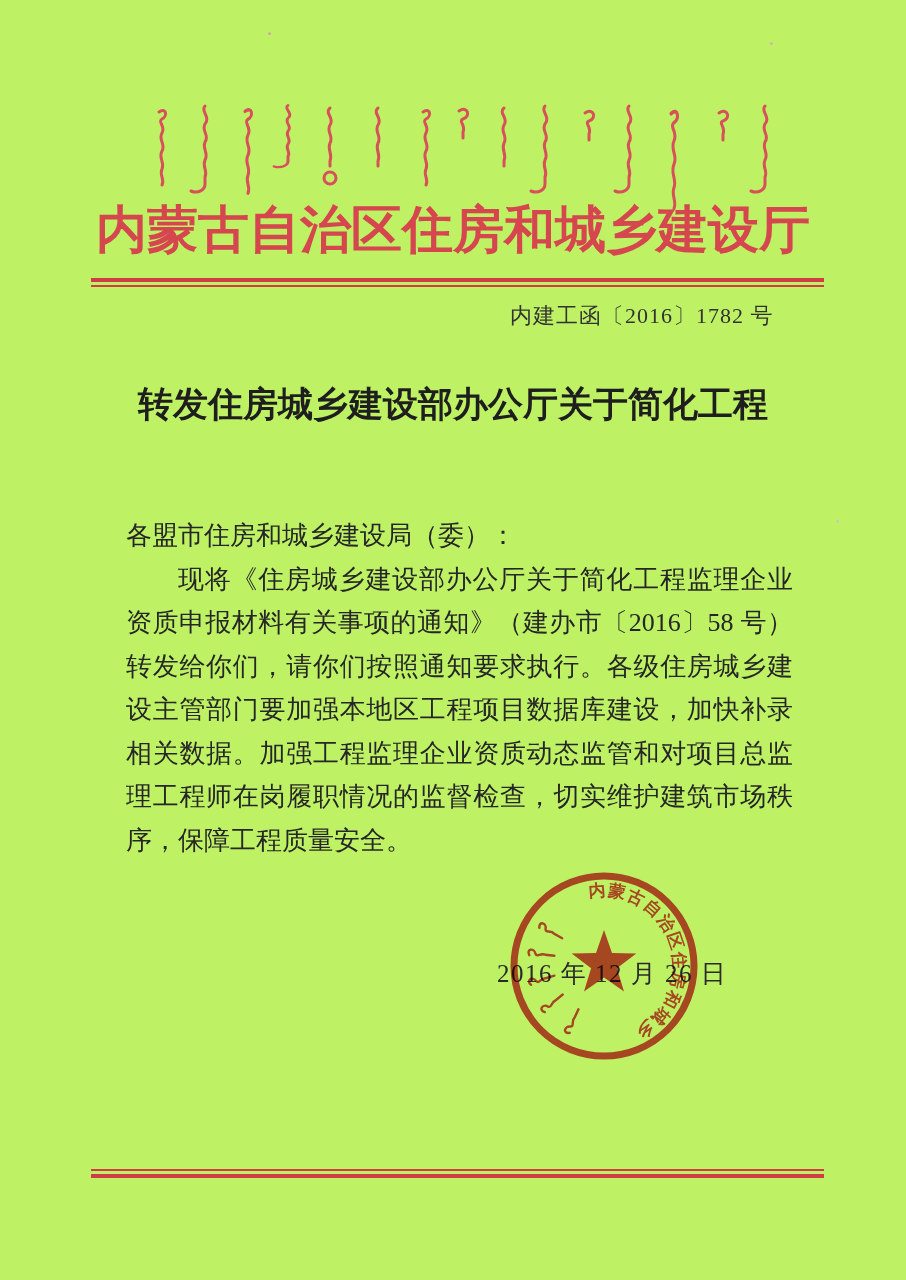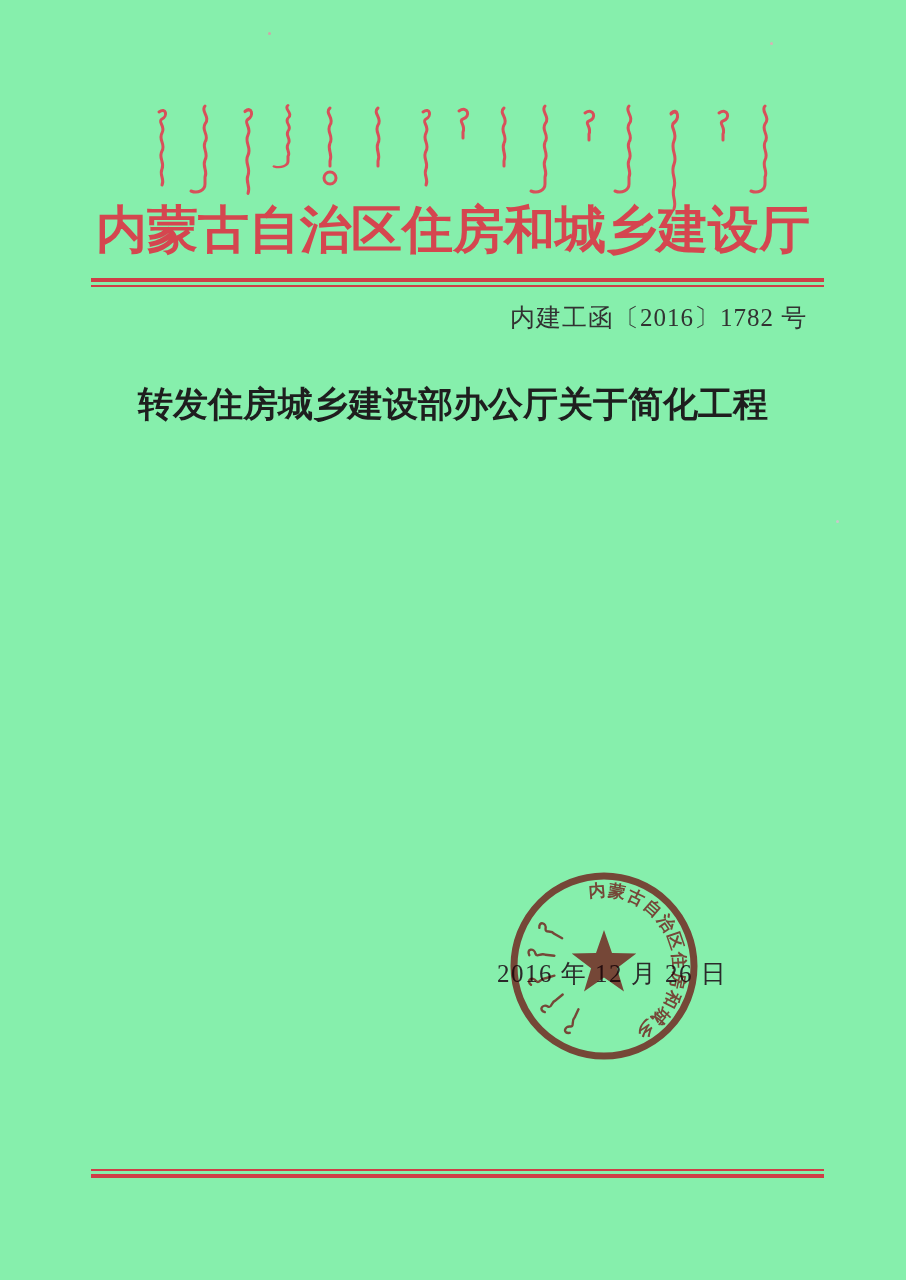--- a/index.html
+++ b/index.html
@@ -1,20 +1,20 @@
 <!DOCTYPE html>
 <html><head>
 <meta charset="utf-8">
 <style>
   html,body{margin:0;padding:0;background:#9a9a9a;}
   .page{
     position:relative;
     width:906px;height:1280px;
     margin:0 auto;
-    background:#86efac;
+    background:#bef264;
     overflow:hidden;
     font-family:"Liberation Serif","DejaVu Serif",serif;
     color:#2b2b2b;
   }
   
   .mongolian-row{position:absolute;left:125px;top:98px;}
   .mongolian-row path, .mongolian-row use{stroke:#d8505a;fill:none;stroke-width:3;stroke-linecap:round;stroke-linejoin:round;}
   .mongolian-row circle{fill:none;stroke:#d8505a;stroke-width:3;}
   .org-name{
     position:absolute;left:0;top:196px;width:906px;
@@ -24,21 +24,21 @@
     letter-spacing:0px;
     white-space:nowrap;
   }
   .header-rule{
     position:absolute;left:91px;top:278px;width:733px;height:3px;
     border-top:4px solid #cf3e47;
     border-bottom:2px solid #cf3e47;
   }
   .doc-number{
     position:absolute;left:510px;top:301px;
-    font-size:25px;letter-spacing:1px;color:#323232;
+    font-size:22px;letter-spacing:1px;color:#323232;
     white-space:nowrap;
   }
   
   .doc-title{
     position:absolute;left:0;top:378px;width:906px;
     text-align:center;font-weight:bold;color:#1e1e1e;
     font-size:35px;line-height:53px;
   }
   
   .body-text{
@@ -105,20 +105,24 @@
   <div class="org-name">内蒙古自治区住房和城乡建设厅</div>
 
   <div class="header-rule"></div>
 
   <div class="doc-number">内建工函〔2016〕1782 号</div>
 
   <div class="doc-title">
     <div>转发住房城乡建设部办公厅关于简化工程</div>
   </div>
 
+  <div class="body-text">
+    <p class="salutation">各盟市住房和城乡建设局（委）：</p>
+    <p class="para">现将《住房城乡建设部办公厅关于简化工程监理企业资质申报材料有关事项的通知》（建办市〔2016〕58 号）转发给你们，请你们按照通知要求执行。各级住房城乡建设主管部门要加强本地区工程项目数据库建设，加快补录相关数据。加强工程监理企业资质动态监管和对项目总监理工程师在岗履职情况的监督检查，切实维护建筑市场秩序，保障工程质量安全。</p>
+  </div>
 
   <div class="sign-date">2016 年 12 月 26 日</div>
 
   <svg class="seal" viewBox="0 0 200 200" aria-hidden="true">
     <defs>
       <path id="sealArc" d="M 83.1,32.1 A 70,70 0 0 1 135,160.6"></path>
       <path id="mg-seal" d="M3,1 C9,-3 11,5 5,7 C1,9 7,12 5,17 L5,26"></path>
     </defs>
     <circle class="ring" cx="100" cy="100" r="90"></circle>
     <polygon class="star" points="100,64 108,87 132.3,87.5 112.9,102.2 120,125.5 100,111.6 80,125.5 87.1,102.2 67.7,87.5 92,87"></polygon>

